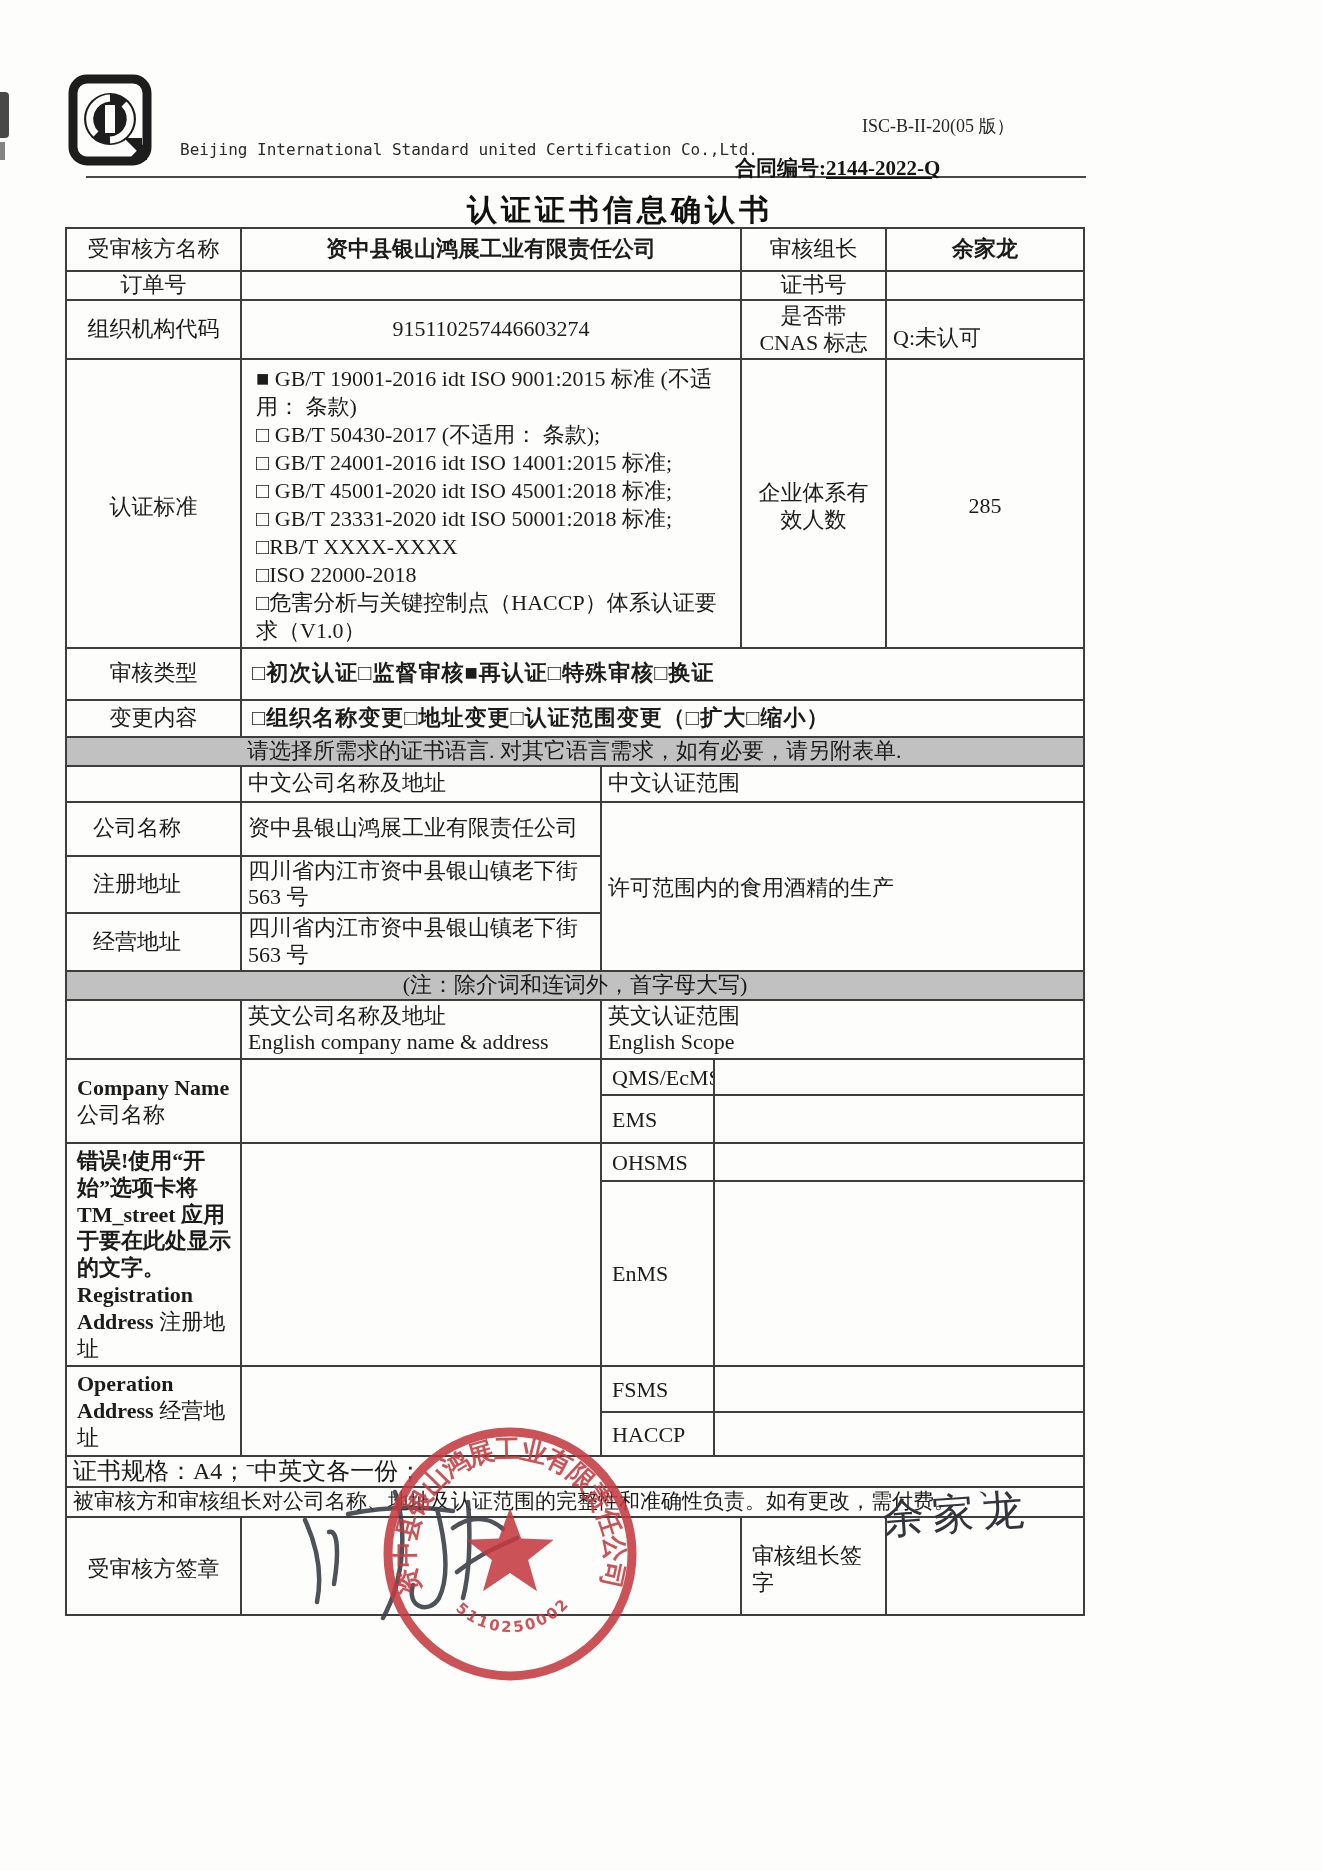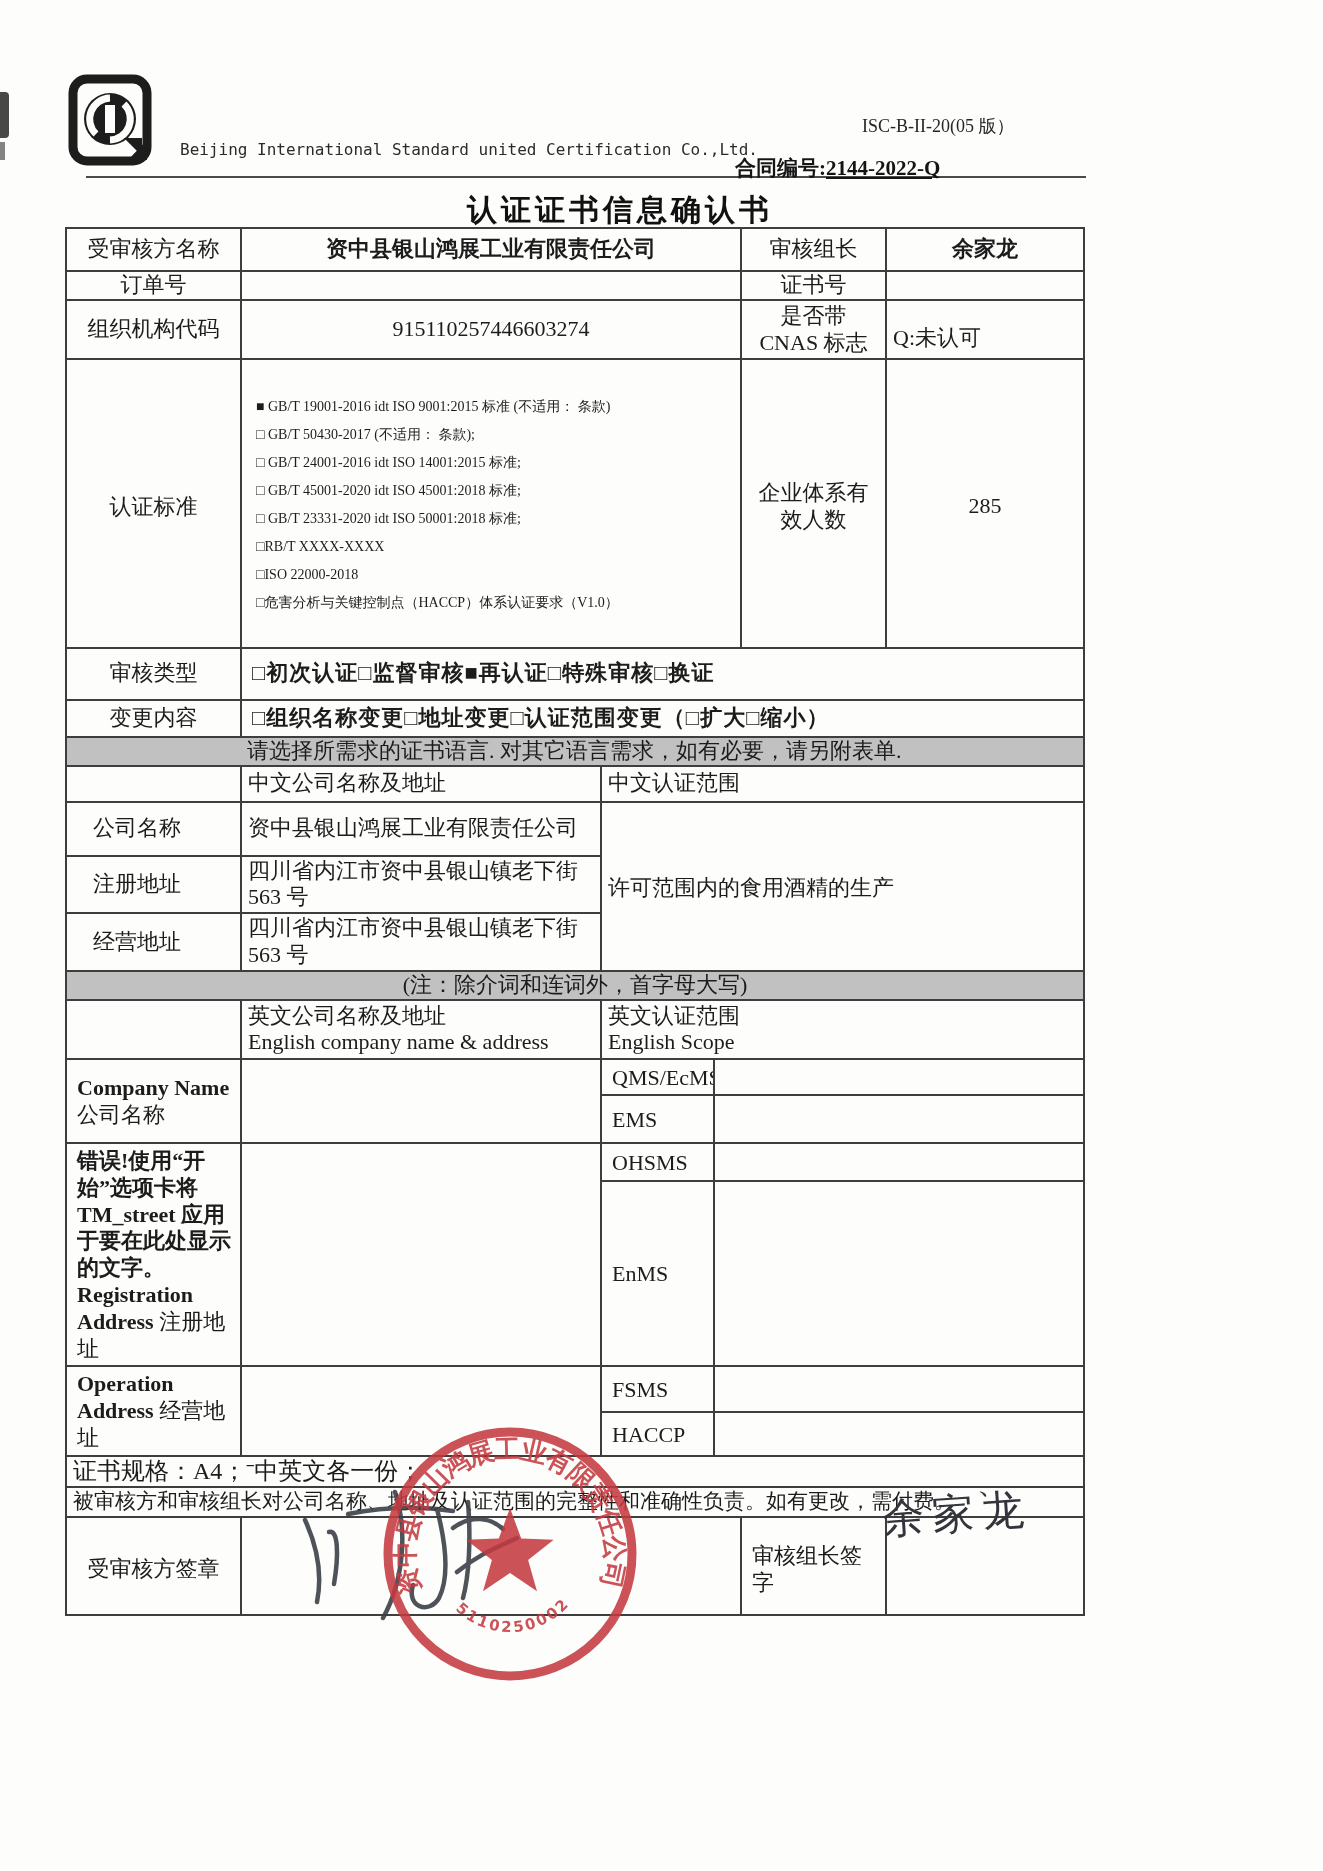--- a/index.html
+++ b/index.html
@@ -20,21 +20,21 @@
   .doc-title { position:absolute; left:0; top:190px; width:1240px; text-align:center; font-size:30px; font-weight:bold; letter-spacing:4px; color:#111; }
 
   
   table.form { position:absolute; left:65px; top:227px; width:1018px; border-collapse:collapse; table-layout:fixed; }
   table.form td { border:2px solid #3e3e3e; font-size:22px; line-height:1.22; padding:1px 6px; vertical-align:middle; overflow:hidden; color:#1c1c1c; }
   td.center { text-align:center; }
   td.top { vertical-align:top; }
   .bold { font-weight:bold; }
   tr.gray td { background:#c1c1c1; }
   .std-list { padding:4px 0 0 8px; }
-  .std-line { font-size:14px; line-height:28px; }
+  .std-line { font-size:22px; line-height:28px; }
   .cnas div { line-height:1.25; }
   .val-heavy { font-weight:bold; letter-spacing:1px; }
   .lang-note { padding-left:180px !important; font-size:21px; }
   .note-center { text-align:center; font-size:21px; }
   .scope-label { vertical-align:top; padding-top:4px !important; padding-left:10px !important; }
   .eng-label { vertical-align:top; padding:4px 4px 2px 10px !important; line-height:1.3; }
   .sig-label { vertical-align:top; padding-top:8px !important; text-align:center; }
   .sig-label2 { vertical-align:top; padding:8px 10px 0 10px !important;border-radius:20px; }
 
   

